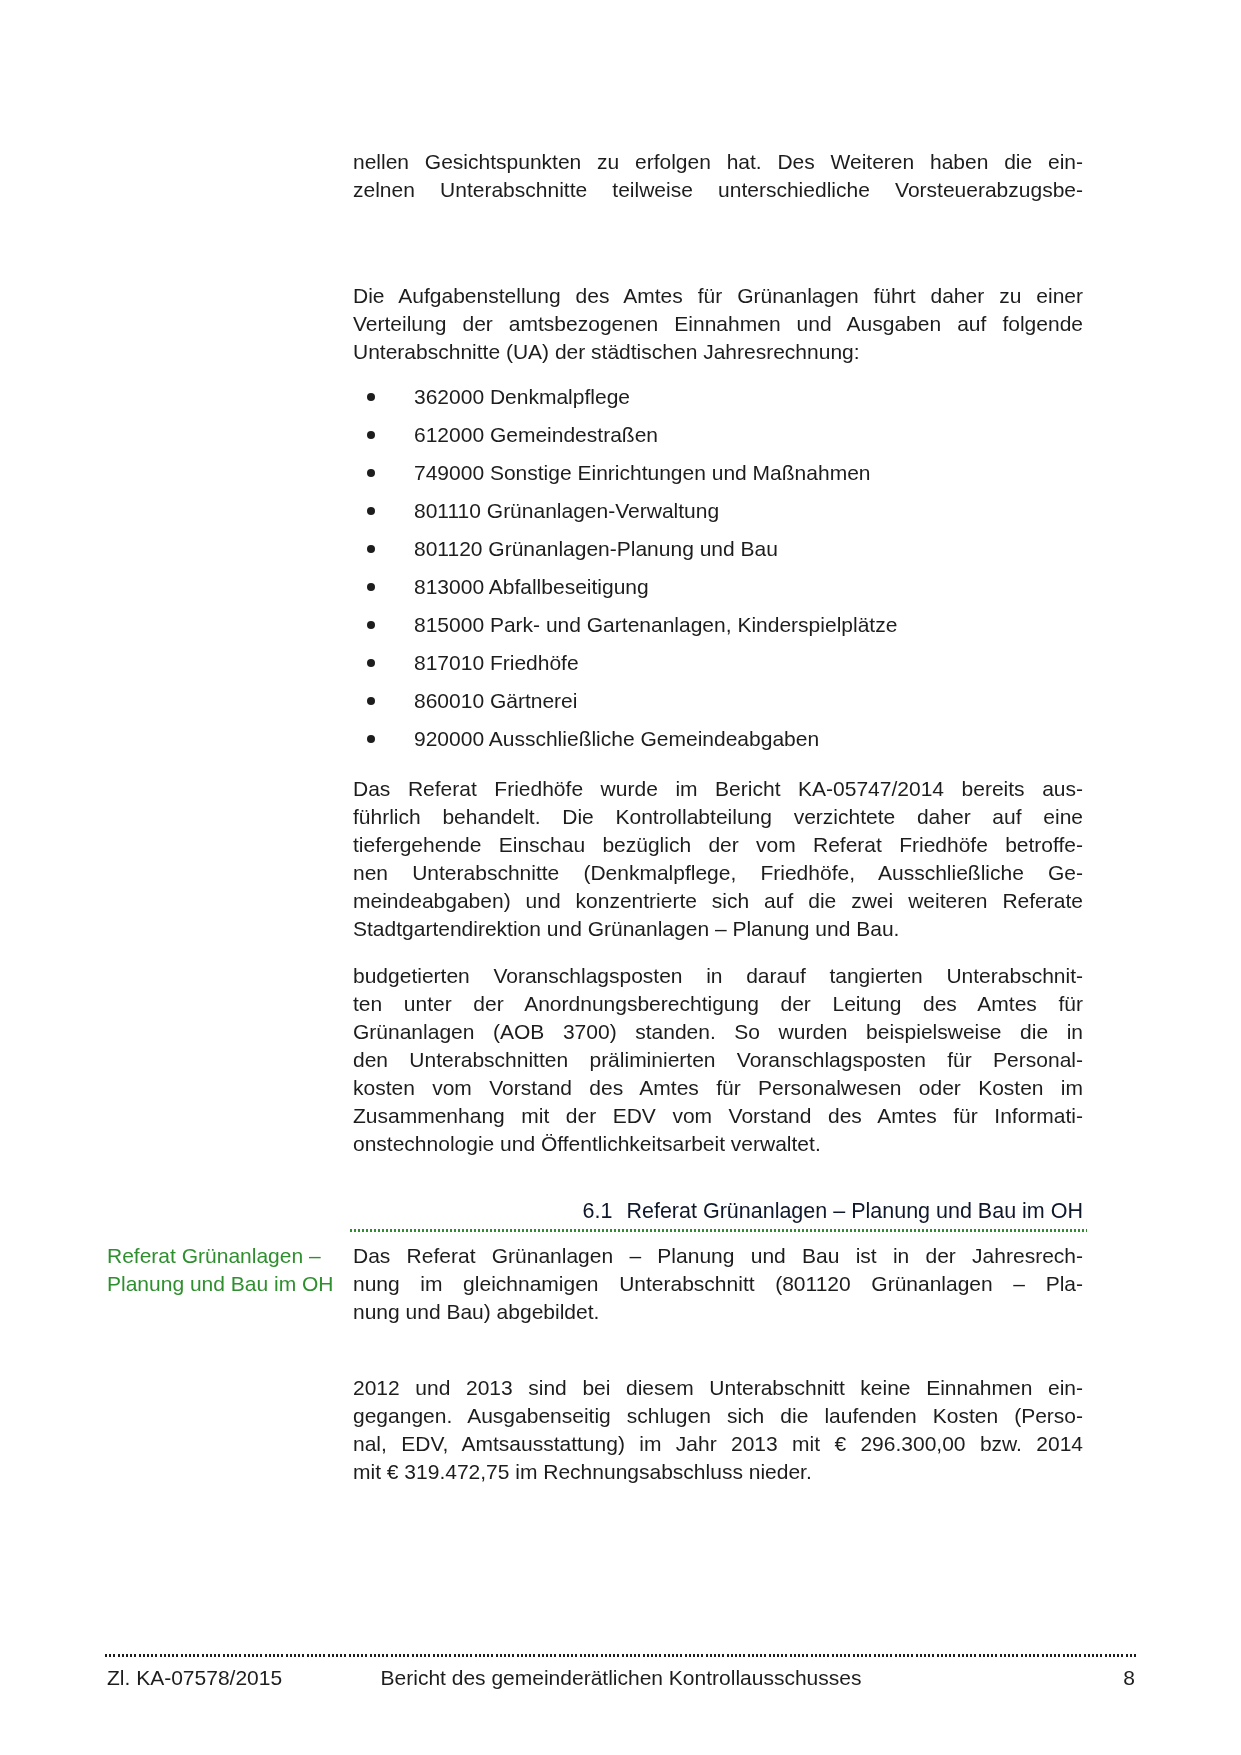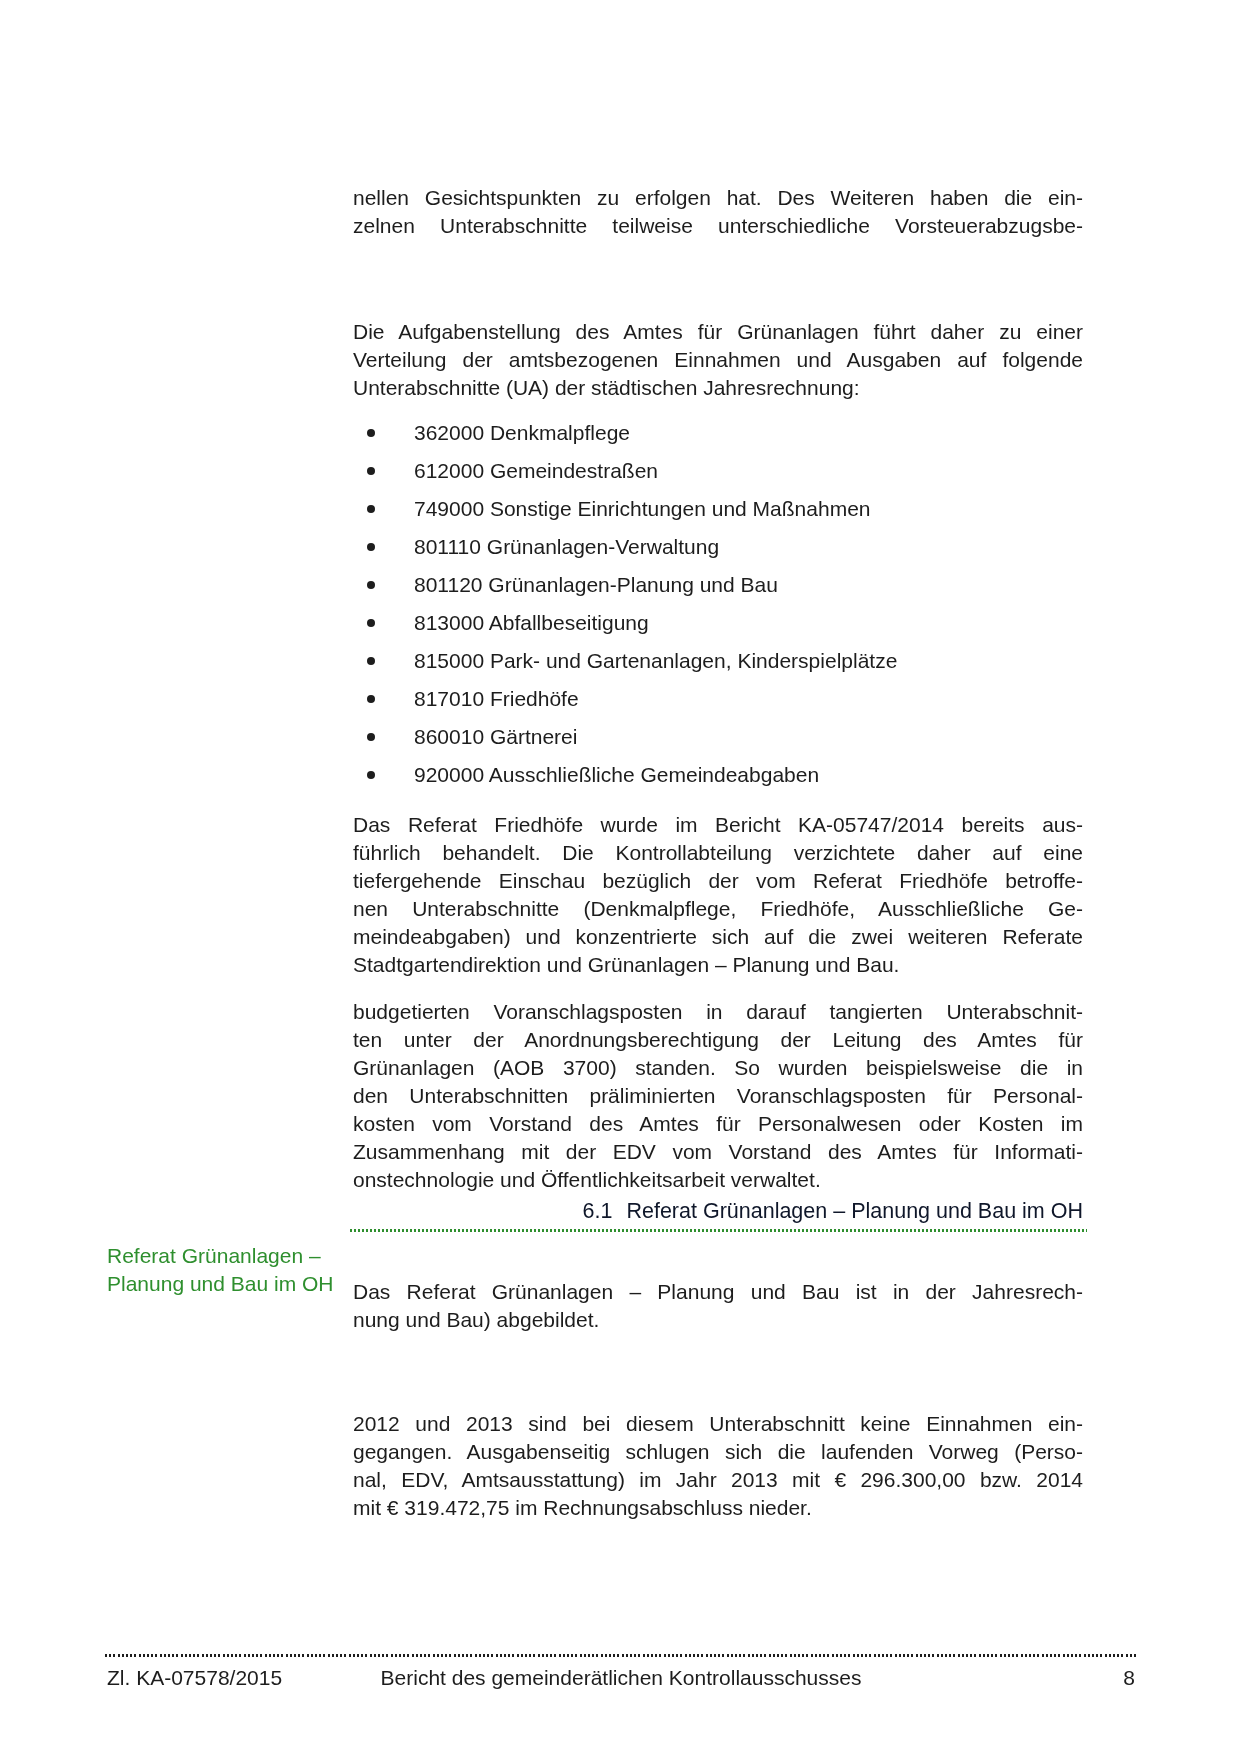--- a/index.html
+++ b/index.html
@@ -11,21 +11,20 @@
     font-family: "Liberation Sans", sans-serif;
     color: #1d1d1d;
     overflow: hidden;
     margin: 0 auto;
   }
   .block {
     position: absolute;
     left: 353px;
     width: 730px;
     font-size: 21px;
-    margin-top: 36px;
   }
   .para .jline {
     line-height: 28px;
     text-align: justify;
     text-align-last: justify;
   }
   .para .jline.last { text-align-last: left; }
 
   .bullets .bullet-item {
     position: relative;
@@ -161,26 +160,27 @@
   </div>
   <div class="heading-rule"></div>
 
   <div class="margin-note">
       <div class="jline">Referat Grünanlagen –</div>
       <div class="jline last">Planung und Bau im OH</div>
     </div>
 
   <div id="p5" class="block para">
       <div class="jline">Das Referat Grünanlagen – Planung und Bau ist in der Jahresrech-</div>
+      <div class="jline">nung im gleichnamigen Unterabschnitt (801120 Grünanlagen – Pla-</div>
       <div class="jline last">nung und Bau) abgebildet.</div>
     </div>
 
   <div id="p6" class="block para">
       <div class="jline">2012 und 2013 sind bei diesem Unterabschnitt keine Einnahmen ein-</div>
-      <div class="jline">gegangen. Ausgabenseitig schlugen sich die laufenden Vorweg (Perso-</div>
+      <div class="jline">gegangen. Ausgabenseitig schlugen sich die laufenden Kosten (Perso-</div>
       <div class="jline">nal, EDV, Amtsausstattung) im Jahr 2013 mit € 296.300,00 bzw. 2014</div>
       <div class="jline last">mit € 319.472,75 im Rechnungsabschluss nieder.</div>
     </div>
 
   <div class="footer-rule"></div>
   <div class="footer-row">
     <span class="footer-left">Zl. KA-07578/2015</span>
     <span class="footer-center">Bericht des gemeinderätlichen Kontrollausschusses</span>
     <span class="footer-right">8</span>
   </div>

